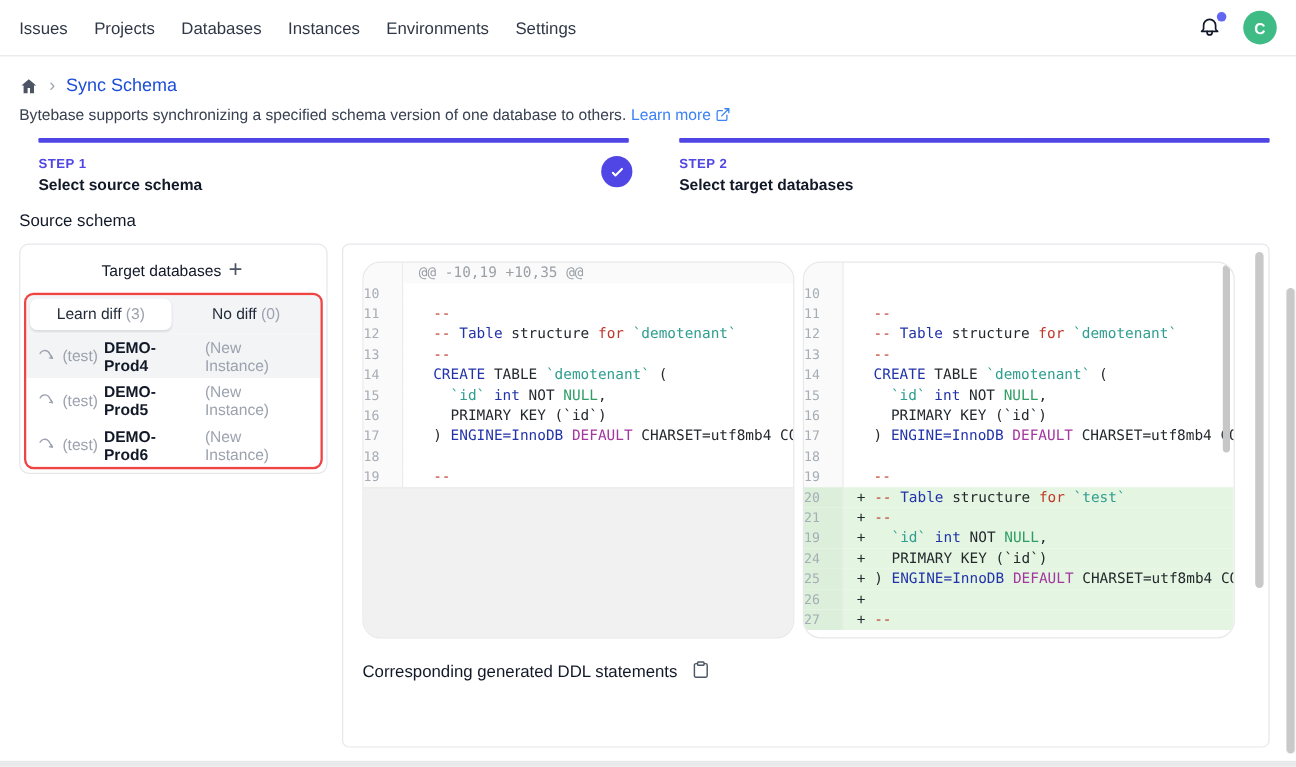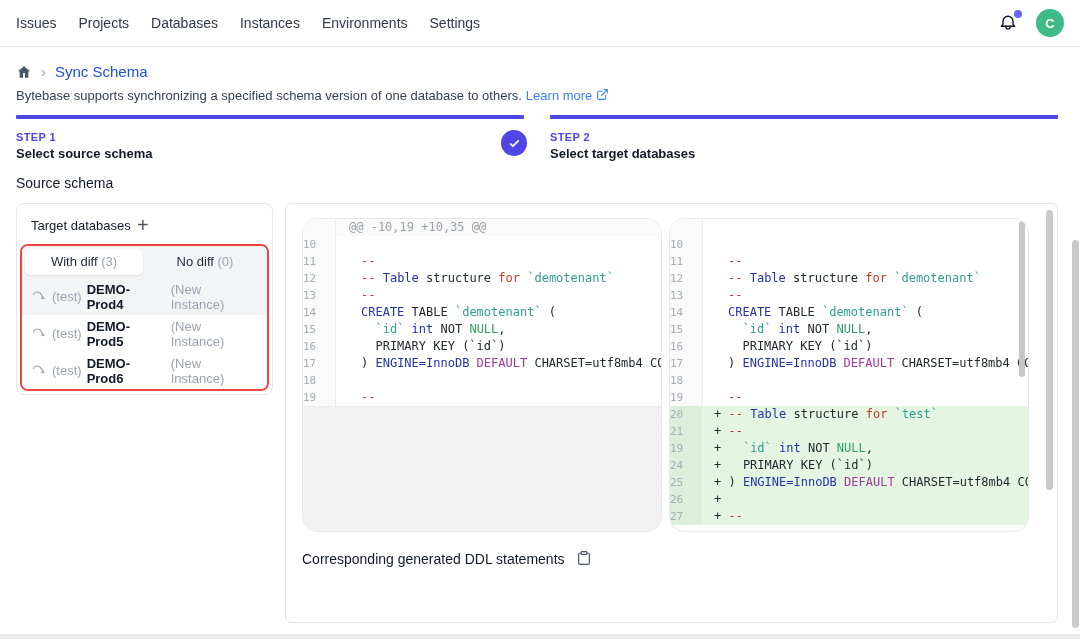--- a/index.html
+++ b/index.html
@@ -19,27 +19,27 @@
   .avatar { width:28px; height:28px; border-radius:50%; background:var(--c-avatar,#3fbb85);
     color:#fff; font-size:13px; font-weight:700; display:flex; align-items:center;
     justify-content:center; cursor:pointer; }
 
   
   .content { padding:16px 22px 0 16px; }
   .breadcrumb { display:flex; align-items:center; gap:9px; }
   .breadcrumb svg { width:16px; height:16px; color:#4b5563; cursor:pointer; }
   .crumb-sep { color:#9ca3af; font-size:15px; line-height:1; }
   .crumb-page { font-size:15px; color:#1d4ed8; }
-  .intro { margin-top:8px; font-size:13px; color:#374151; display:flex; gap:4px; }
+  .intro { margin-top:8px; font-size:13px; color:#374151; display:flex; align-items:center; gap:4px; }
   .intro a { color:var(--c-link,#3b82f6); text-decoration:none; cursor:pointer; }
   .ext-icon { width:13px; height:13px; color:var(--c-link,#3b82f6); }
 
   
   .steps { margin-top:12px; display:flex; gap:26px; }
-  .step { flex:1; position:relative; }
+  .step { flex:1; position:relative;margin-left:16px; }
   .step-bar { height:4px; background:var(--c-accent,#4f46e5); border-radius:1px; }
   .step-label { margin-top:12px; font-size:11px; font-weight:700;
     color:var(--c-accent,#4f46e5); letter-spacing:.4px; }
   .step-title { margin-top:3px; font-size:13px; font-weight:600; color:#111827; }
   .check-circle { position:absolute; right:-3px; top:15px; width:26px; height:26px;
     border-radius:50%; background:var(--c-accent,#4f46e5); display:flex;
     align-items:center; justify-content:center; }
   .check-circle svg { width:13px; height:13px; }
 
   
@@ -48,21 +48,21 @@
   .source-grid { display:grid; grid-template-columns:150px auto; row-gap:10px; }
   .field a { color:var(--c-link,#3b82f6); text-decoration:none; cursor:pointer; }
   .field span { color:#1f2937; }
 
   
   .main-row { margin-top:12px; display:flex; gap:12px; align-items:flex-start; }
 
   
   .target-panel { width:257px; flex-shrink:0; border:1px solid #e5e7eb;
     border-radius:8px; background:#fff; }
-  .panel-head { display:flex; align-items:center; justify-content:flex-start;
+  .panel-head { display:flex; align-items:center; justify-content:center;
     padding:9px 10px 7px 14px; font-size:13px; font-weight:500; color:#111827; }
   .plus-btn { border:none; background:none; font-size:20px; font-weight:300;
     color:#4b5563; width:24px; height:24px; line-height:20px; cursor:pointer; }
   .red-box { margin:0 3px 3px; border:2px solid var(--c-danger,#ef4444);
     border-radius:8px; overflow:hidden; }
   .tabs { display:flex; background:#f3f4f6; padding:3px; gap:3px; }
   .tab { flex:1; text-align:center; padding:5px 0 6px; font-size:13px;
     color:#1f2937; font-weight:500; border-radius:6px; cursor:pointer; }
   .tab .count { color:#9ca3af; font-weight:400; }
   .tab.active { background:#fff; box-shadow:0 1px 2px rgba(0,0,0,.10); }
@@ -175,21 +175,21 @@
   <div class="main-row">
 
     <aside class="target-panel">
       <div class="panel-head">
         <span>Target databases</span>
         <button class="plus-btn">+</button>
       </div>
       <div class="red-box">
         <div class="tabs">
           <div class="tab active">
-            <span>With diff </span><span class="count">(3)</span>
+            <span>Learn diff </span><span class="count">(3)</span>
           </div>
           <div class="tab">
             <span>No diff </span><span class="count">(0)</span>
           </div>
         </div>
         <div id="target-list">
             <div class="t-item selected">
               <span class="db-icon">
                 <svg viewBox="0 0 16 16" fill="none" stroke="#9ca3af" stroke-width="1.2" stroke-linecap="round" stroke-linejoin="round">
                   <path d="M1.5 6C2.6 3.2 6.2 2.4 8.6 4.3c2 1.6 1.8 4.2 3.9 5.9"></path>

